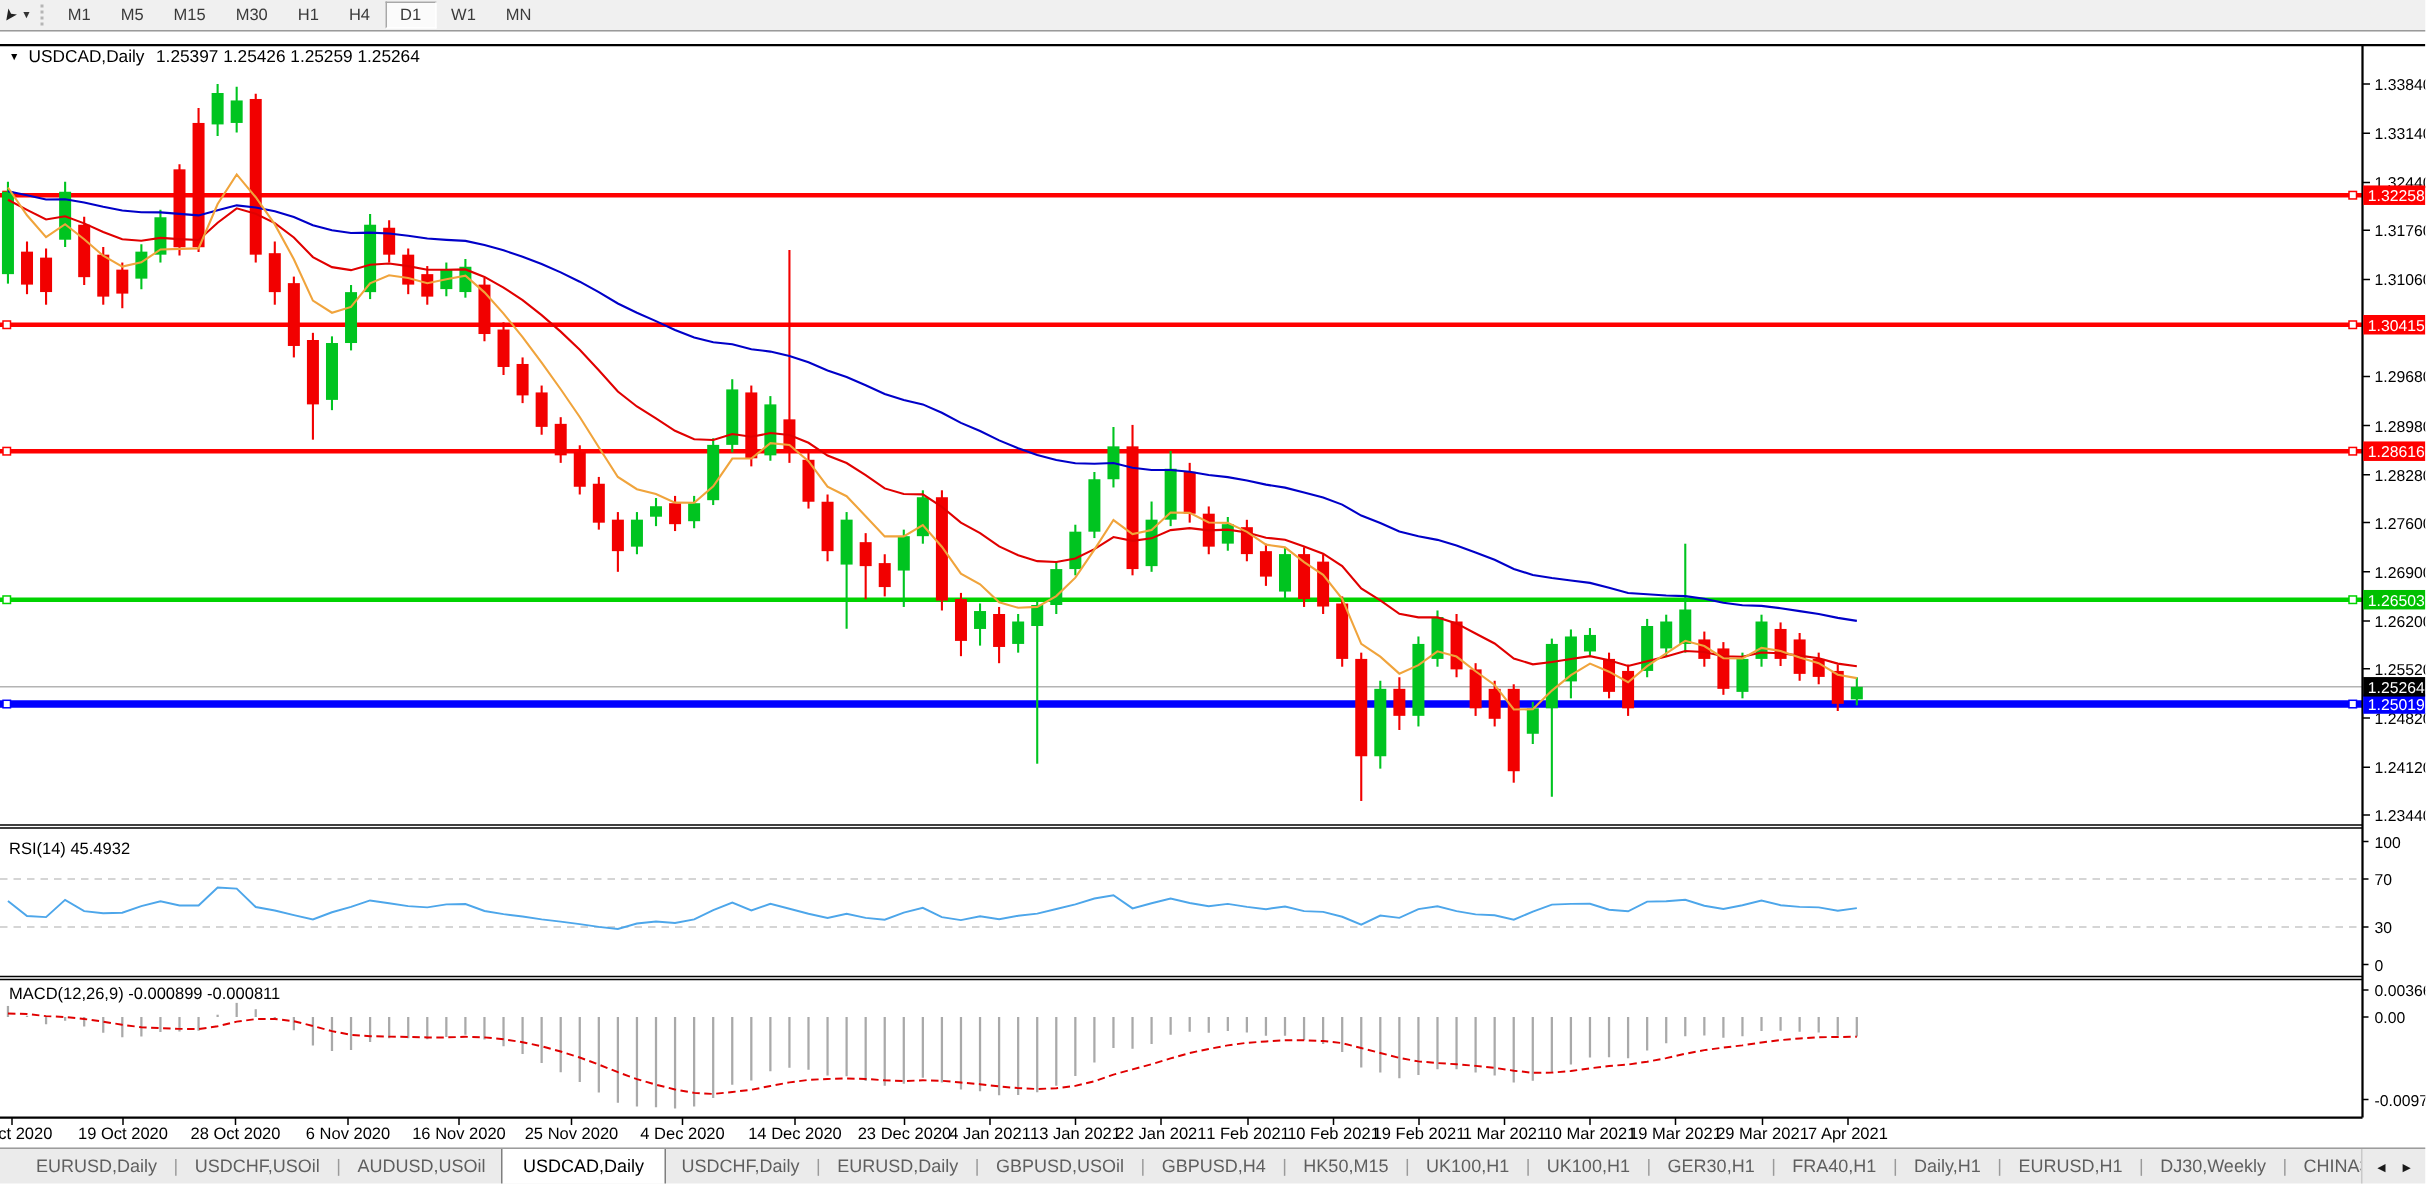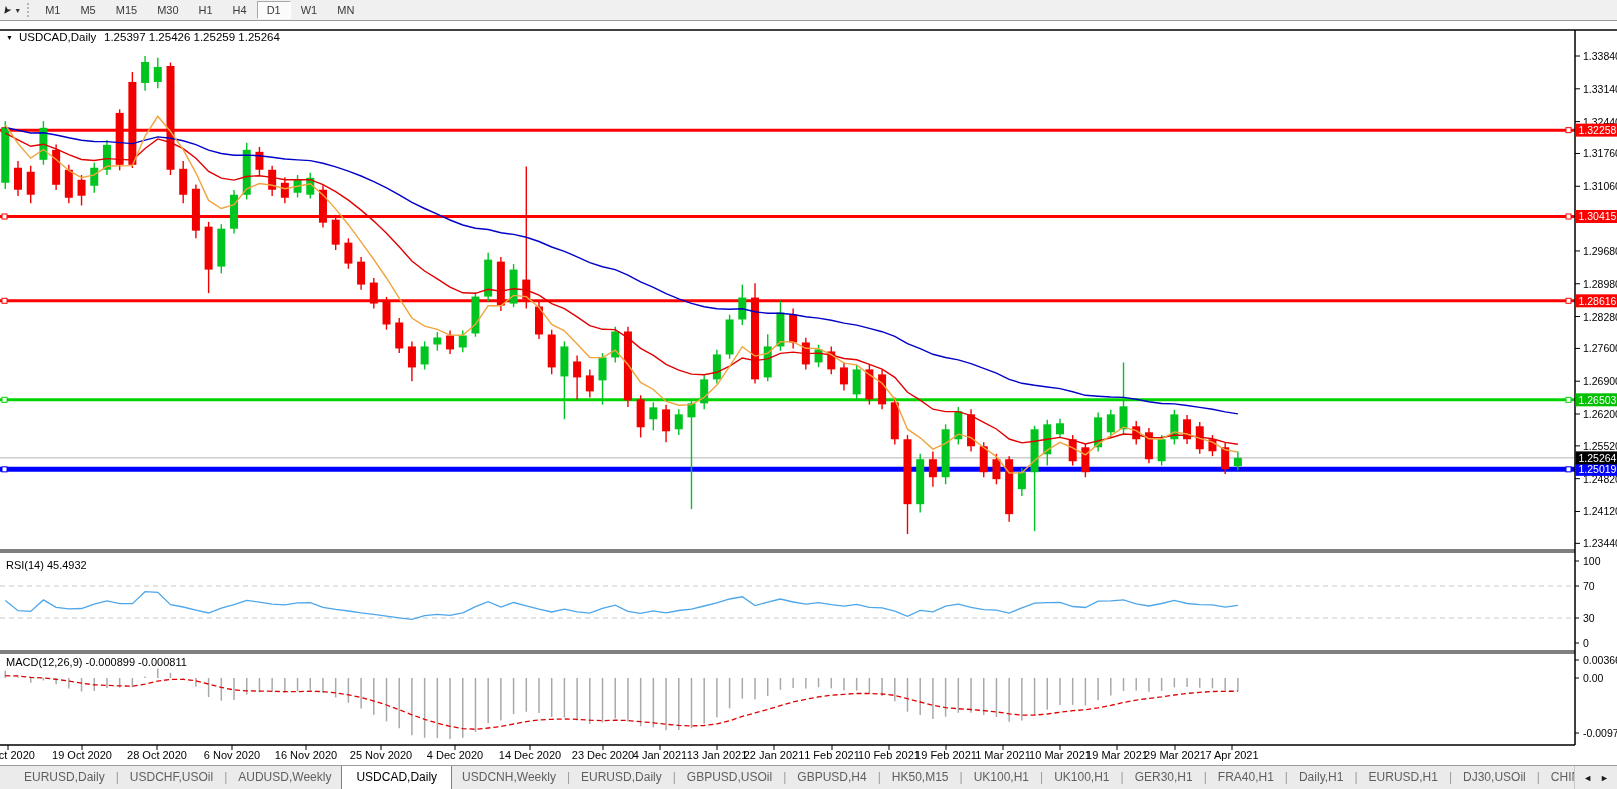--- a/index.html
+++ b/index.html
@@ -502,23 +502,23 @@
   <text class="ind-t" x="6" y="569">RSI(14) 45.4932</text>
   <text class="ind-t" x="6" y="666">MACD(12,26,9) -0.000899 -0.000811</text>
 </svg>
 
 <div class="tabbar">
   <div class="tabs" id="tabs-container">
       <span class="tab">EURUSD,Daily</span>
       <span class="tabdiv">|</span>
       <span class="tab">USDCHF,USOil</span>
       <span class="tabdiv">|</span>
-      <span class="tab">AUDUSD,Weekly</span>
+      <span class="tab">AUDUSD,USOil</span>
       <span class="tab active">USDCAD,Daily</span>
-      <span class="tab">USDCNH,Weekly</span>
+      <span class="tab">USDCHF,Daily</span>
       <span class="tabdiv">|</span>
       <span class="tab">EURUSD,Daily</span>
       <span class="tabdiv">|</span>
       <span class="tab">GBPUSD,USOil</span>
       <span class="tabdiv">|</span>
       <span class="tab">GBPUSD,H4</span>
       <span class="tabdiv">|</span>
       <span class="tab">HK50,M15</span>
       <span class="tabdiv">|</span>
       <span class="tab">UK100,H1</span>
@@ -526,21 +526,21 @@
       <span class="tab">UK100,H1</span>
       <span class="tabdiv">|</span>
       <span class="tab">GER30,H1</span>
       <span class="tabdiv">|</span>
       <span class="tab">FRA40,H1</span>
       <span class="tabdiv">|</span>
       <span class="tab">Daily,H1</span>
       <span class="tabdiv">|</span>
       <span class="tab">EURUSD,H1</span>
       <span class="tabdiv">|</span>
-      <span class="tab">DJ30,USOil</span>
+      <span class="tab">DJ30,Weekly</span>
       <span class="tabdiv">|</span>
       <span class="tab">CHINA300,H1</span>
     </div>
   <div class="tabscroll">
     <span>◄</span>
     <span>►</span>
   </div>
 </div>
 
 </body></html>

